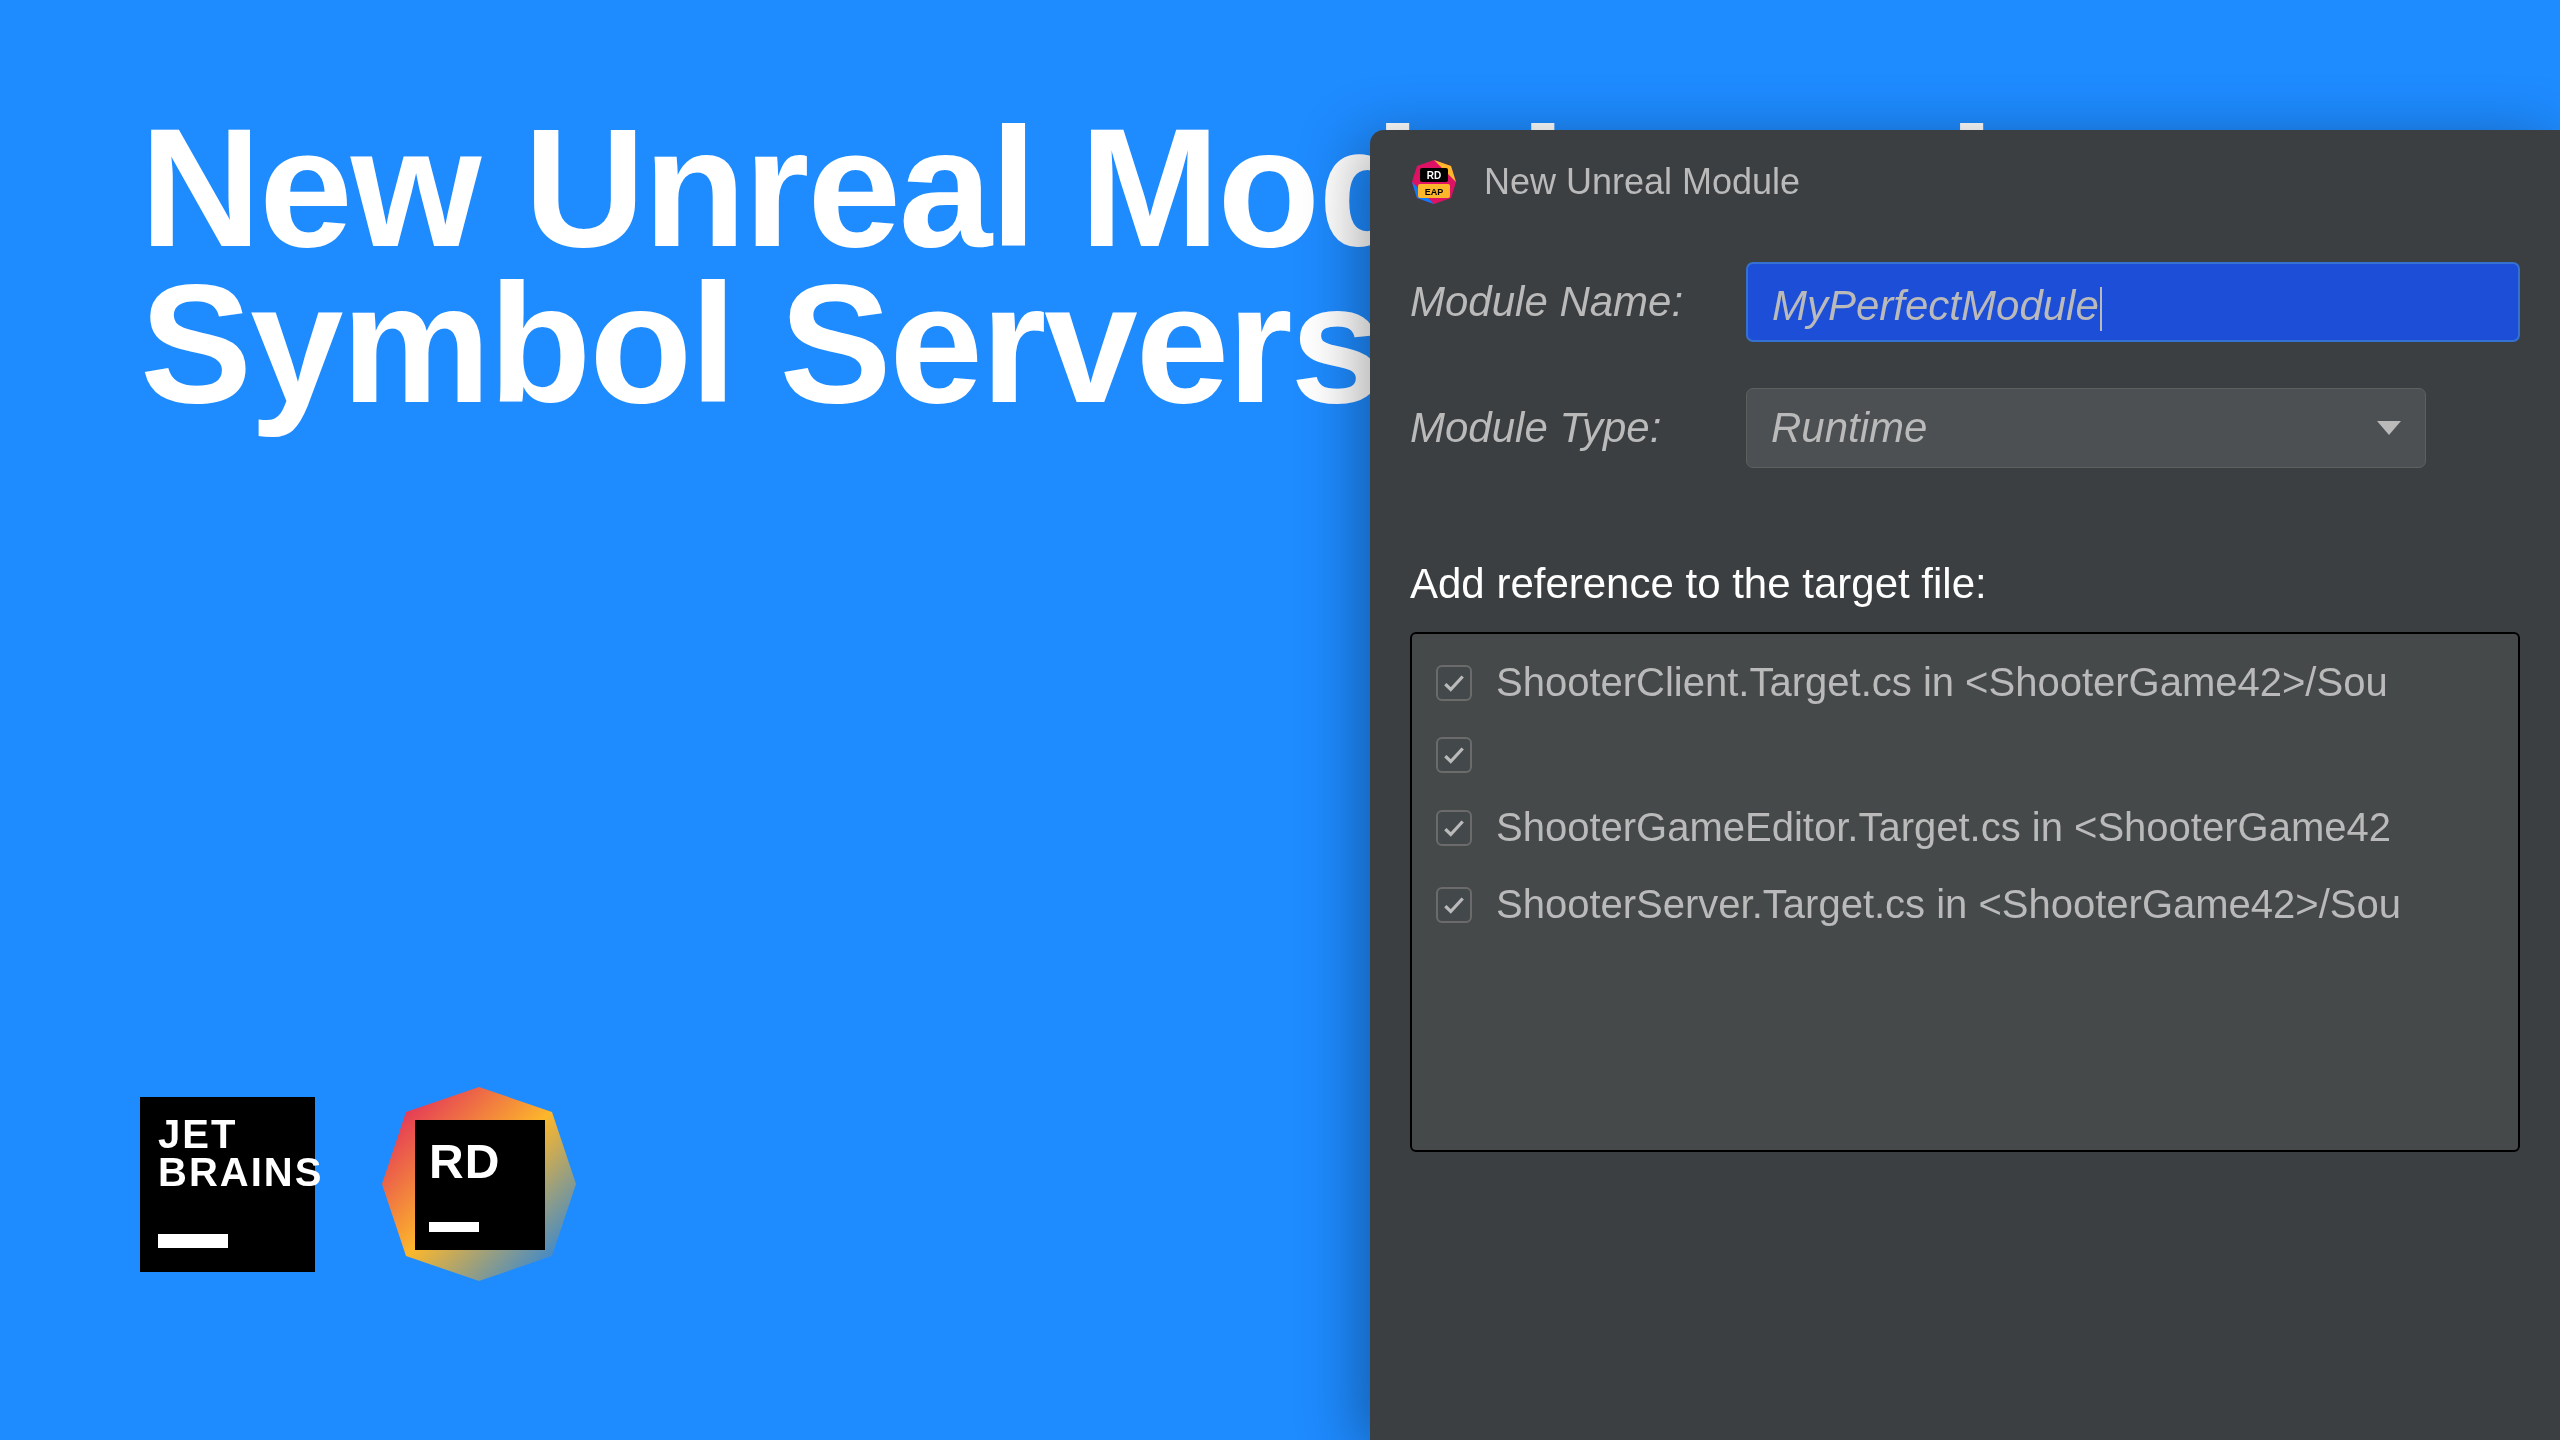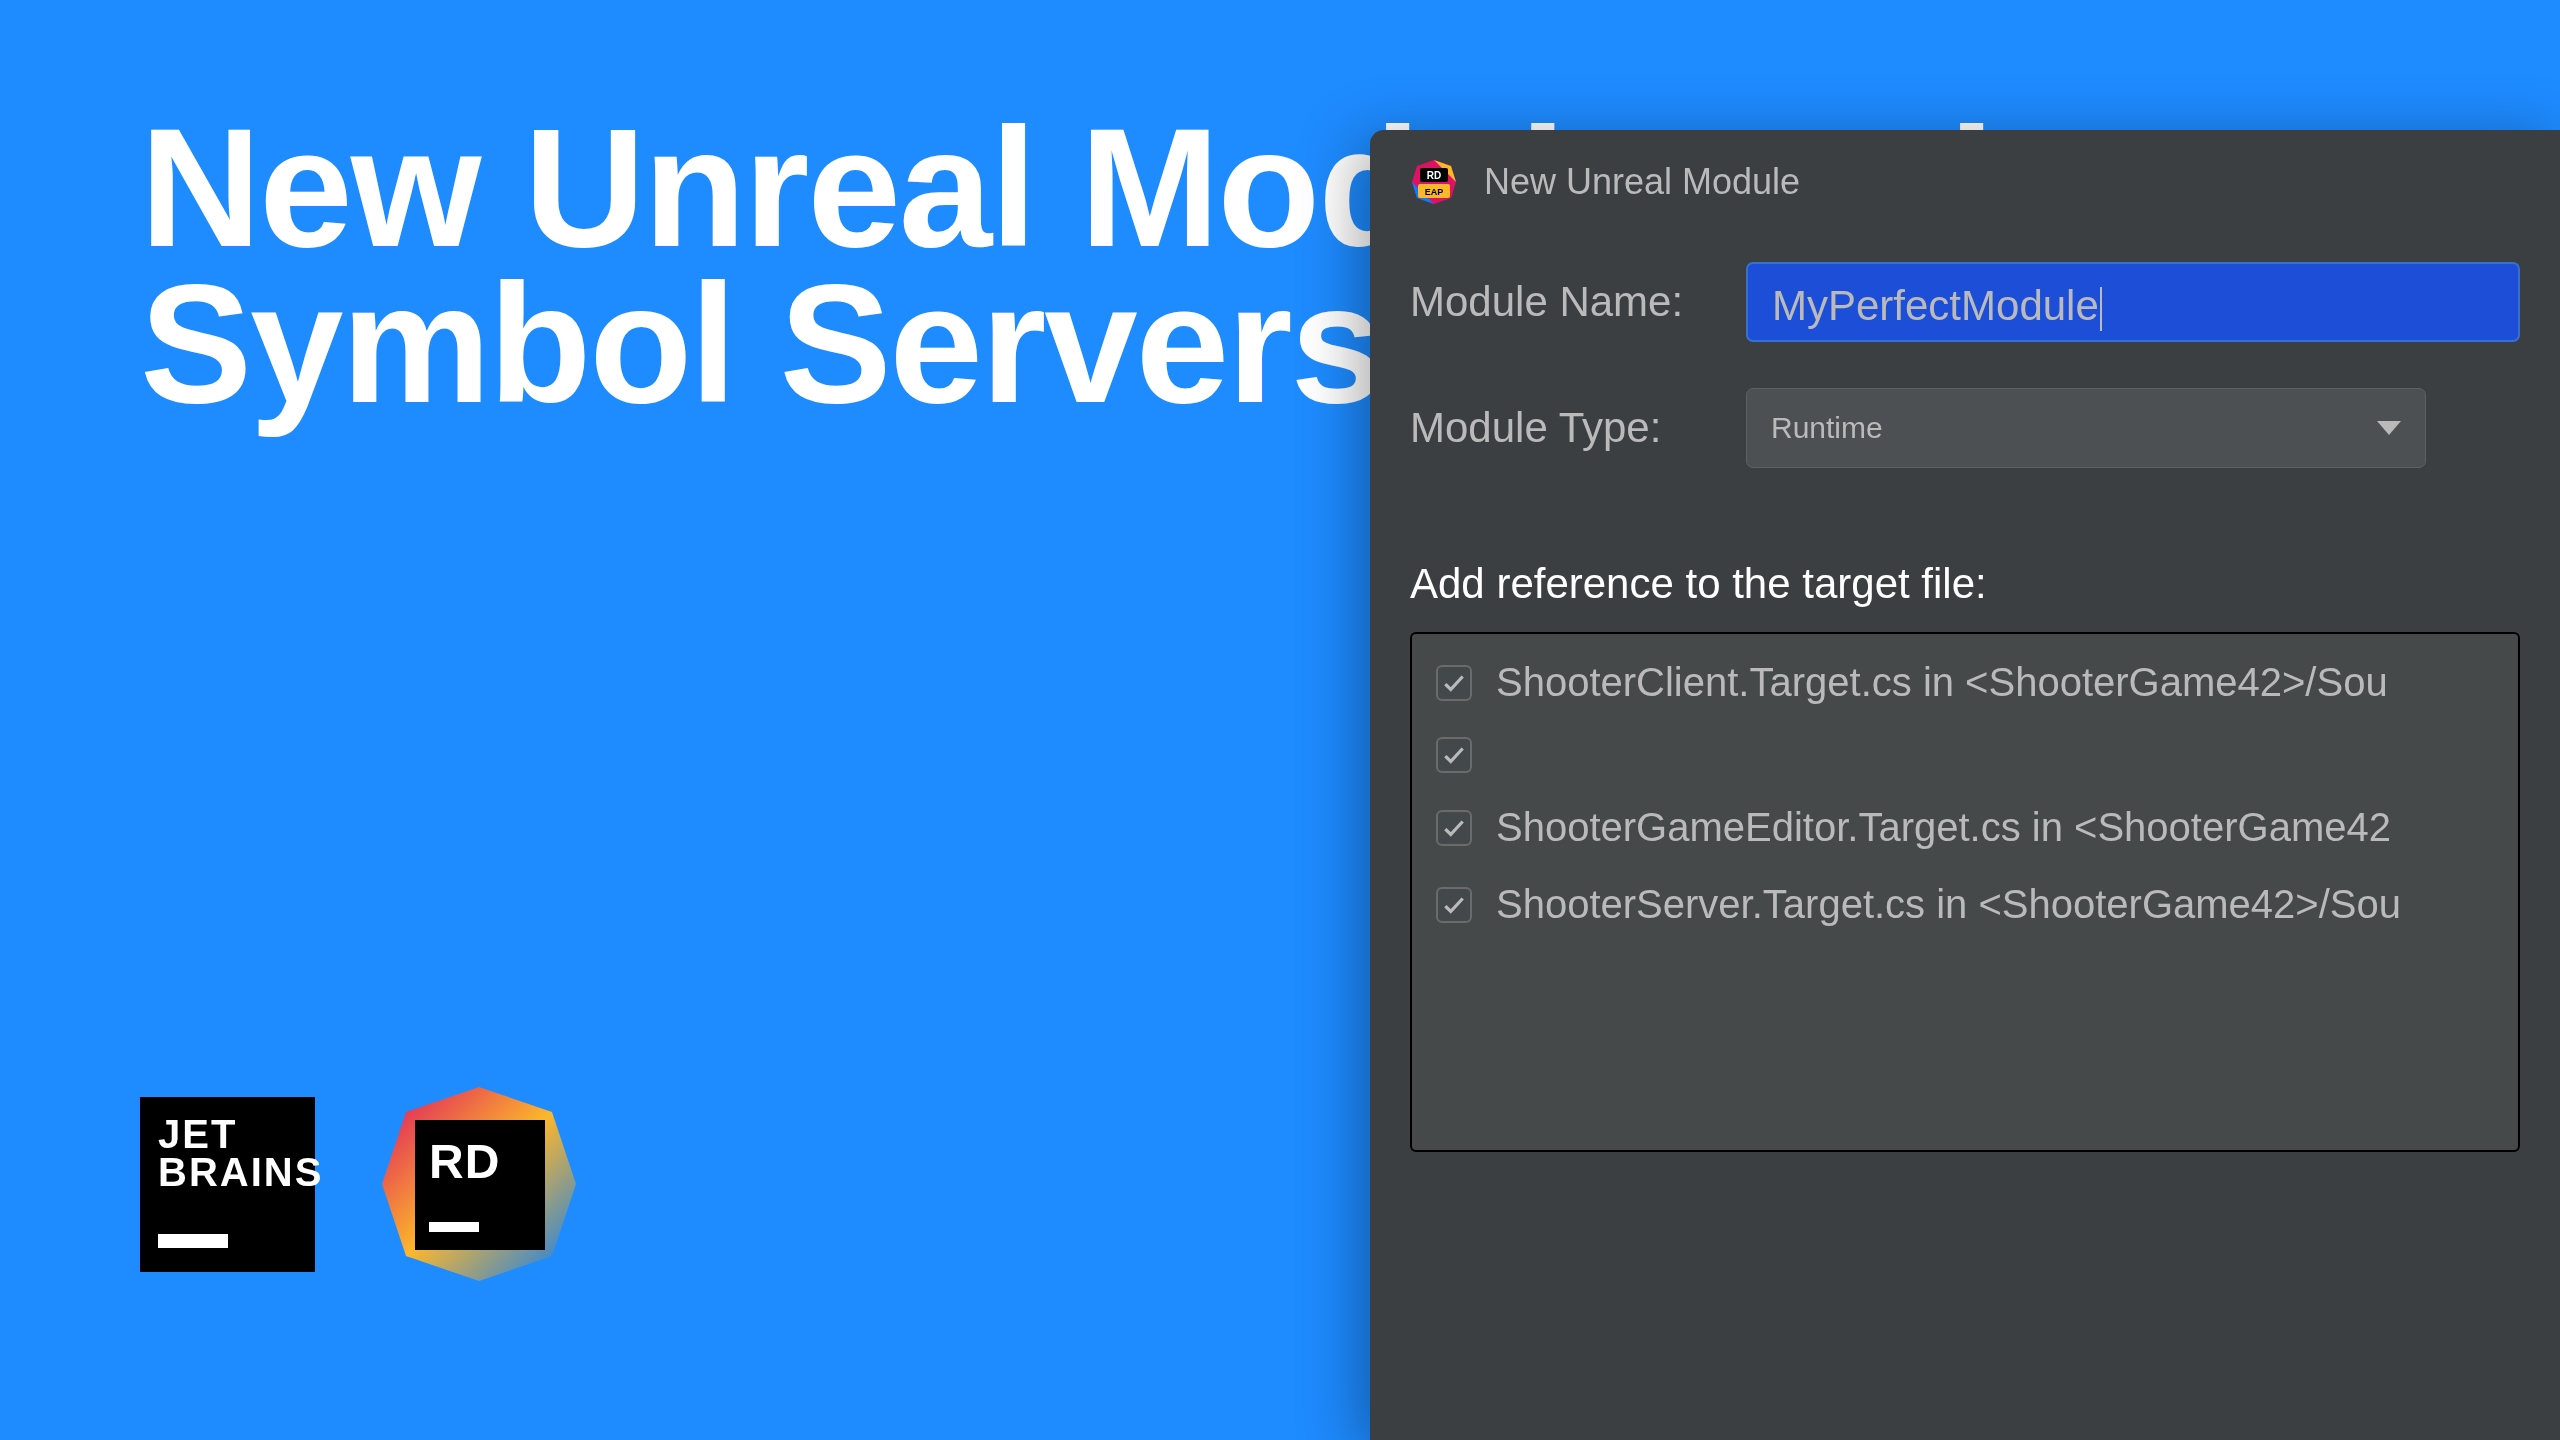--- a/index.html
+++ b/index.html
@@ -113,20 +113,21 @@
   font-weight: 400;
   color: #bababa;
 }
 .modal-body {
   padding: 28px 40px 40px 40px;
 }
 .form-row {
   display: flex;
   align-items: center;
   margin-bottom: 46px;
+  font-style: italic;
 }
 .form-label {
   width: 336px;
   font-size: 42px;
   color: #bababa;
 }
 .form-input {
   flex: 1;
   background: #1d4ed8;
   border: 2px solid #3571d1;
@@ -136,21 +137,21 @@
   padding: 18px 24px;
   outline: none;
   height: 80px;
 }
 .form-select {
   width: 680px;
   background: #4c5052;
   border: 1px solid #5e6060;
   border-radius: 7px;
   color: #bababa;
-  font-size: 30px;
+  font-size: 42px;
   padding: 18px 24px;
   height: 80px;
   display: flex;
   align-items: center;
   justify-content: space-between;
   cursor: pointer;
 }
 .chevron {
   width: 0;
   height: 0;

